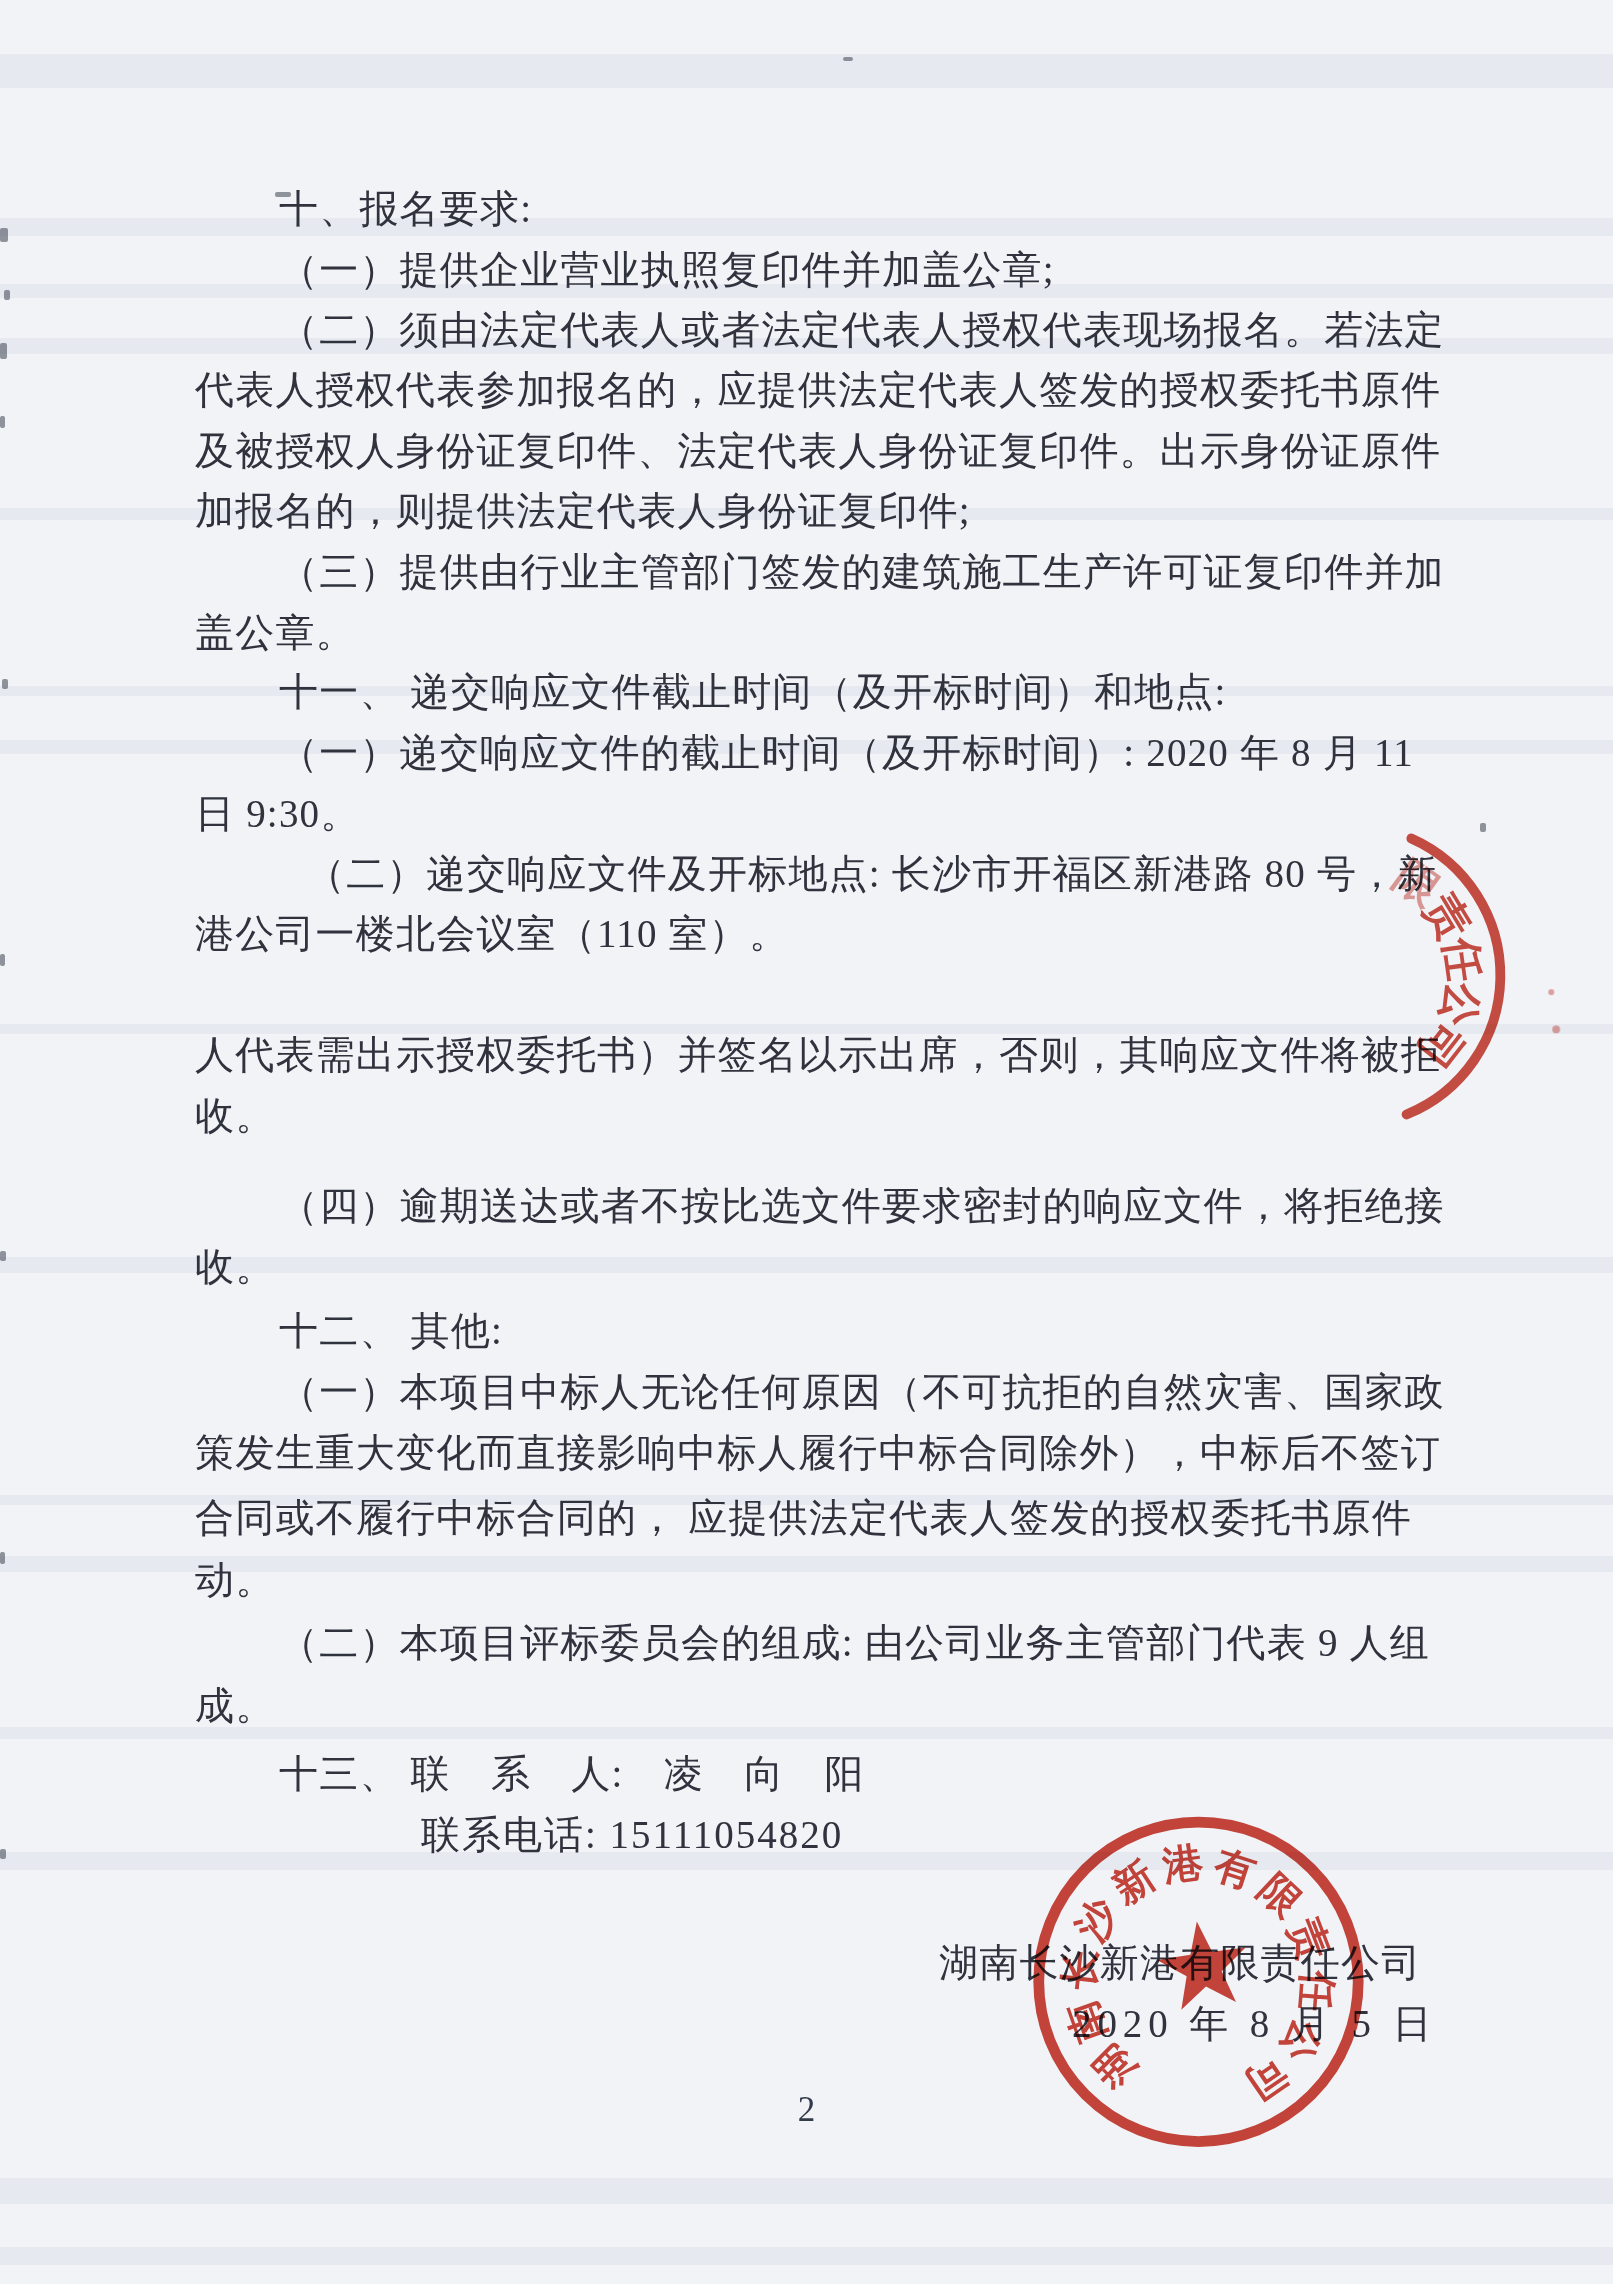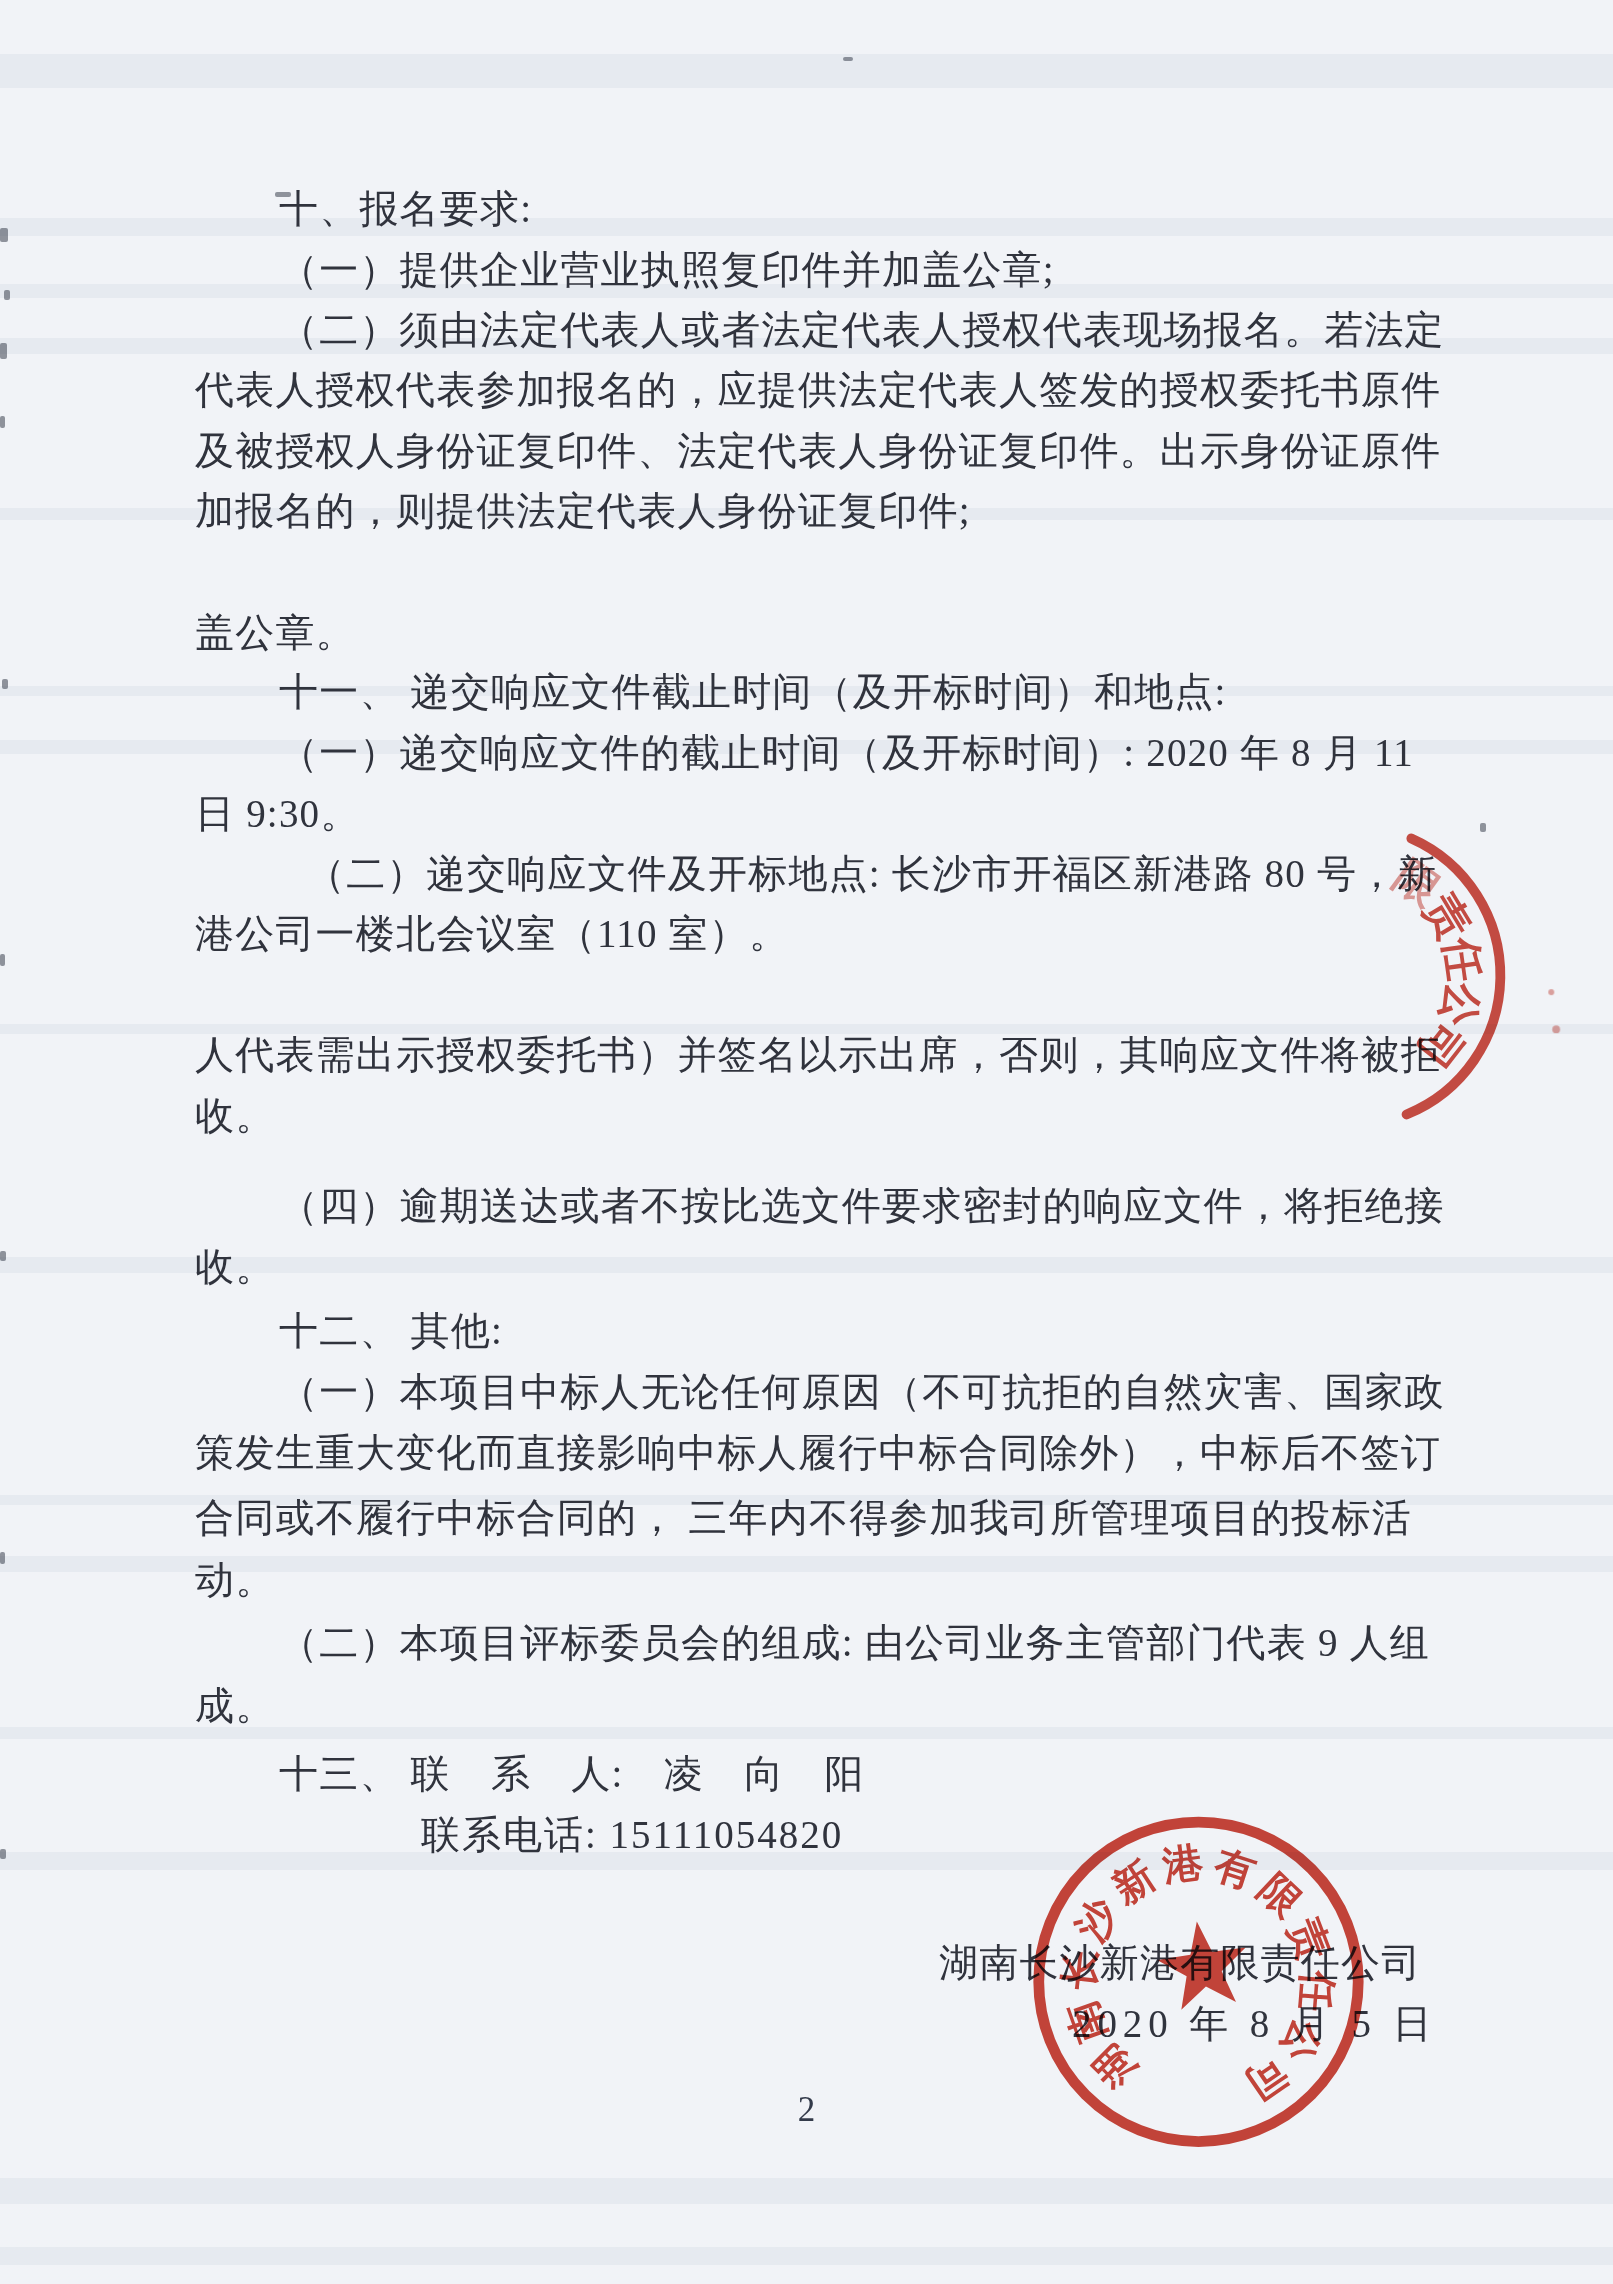--- a/index.html
+++ b/index.html
@@ -59,34 +59,35 @@
 <div class="speck" style="left:1480px;top:823px;width:5.9px;height:8.8px;"></div>
 <div class="speck" style="left:843px;top:57px;width:9.8px;height:3.9px;"></div>
 
 <div id="doc" style="color: rgb(48, 51, 61); font-family: Liberation Serif, serif;">
     <div class="line" style="left: 279px; top: 189px;">十、报名要求:</div>
     <div class="line" style="left: 279px; top: 250px;">（一）提供企业营业执照复印件并加盖公章;</div>
     <div class="line" style="left: 279px; top: 310px;">（二）须由法定代表人或者法定代表人授权代表现场报名。若法定</div>
     <div class="line" style="left: 195px; top: 370px;">代表人授权代表参加报名的，应提供法定代表人签发的授权委托书原件</div>
     <div class="line" style="left: 195px; top: 431px;">及被授权人身份证复印件、法定代表人身份证复印件。出示身份证原件</div>
     <div class="line" style="left: 195px; top: 491px;">加报名的，则提供法定代表人身份证复印件;</div>
+    <div class="line" style="left: 279px; top: 552px;">（三）提供由行业主管部门签发的建筑施工生产许可证复印件并加</div>
     <div class="line" style="left: 195px; top: 613px;">盖公章。</div>
     <div class="line" style="left: 279px; top: 672px;">十一、 递交响应文件截止时间（及开标时间）和地点:</div>
     <div class="line" style="left: 279px; top: 733px;">（一）递交响应文件的截止时间（及开标时间）: 2020 年 8 月 11</div>
     <div class="line" style="left: 195px; top: 794px;">日 9:30。</div>
     <div class="line" style="left: 279px; top: 854px; margin-left: 27px;">（二）递交响应文件及开标地点: 长沙市开福区新港路 80 号，新</div>
     <div class="line" style="left: 195px; top: 914px;">港公司一楼北会议室（110 室）。</div>
     <div class="line" style="left: 195px; top: 1035px;">人代表需出示授权委托书）并签名以示出席，否则，其响应文件将被拒</div>
     <div class="line" style="left: 195px; top: 1096px;">收。</div>
     <div class="line" style="left: 279px; top: 1186px;">（四）逾期送达或者不按比选文件要求密封的响应文件，将拒绝接</div>
     <div class="line" style="left: 195px; top: 1247px;">收。</div>
     <div class="line" style="left: 279px; top: 1311px;">十二、 其他:</div>
     <div class="line" style="left: 279px; top: 1372px;">（一）本项目中标人无论任何原因（不可抗拒的自然灾害、国家政</div>
     <div class="line" style="left: 195px; top: 1433px;">策发生重大变化而直接影响中标人履行中标合同除外），中标后不签订</div>
-    <div class="line" style="left: 195px; top: 1498px;">合同或不履行中标合同的， 三年内不得参加我司所管理项目的投标活</div>
+    <div class="line" style="left: 195px; top: 1498px;">合同或不履行中标合同的， 应提供法定代表人签发的授权委托书原件</div>
     <div class="line" style="left: 195px; top: 1560px;">动。</div>
     <div class="line" style="left: 279px; top: 1623px;">（二）本项目评标委员会的组成: 由公司业务主管部门代表 9 人组</div>
     <div class="line" style="left: 195px; top: 1686px;">成。</div>
     <div class="line" style="left: 279px; top: 1754px;">十三、 联　系　人:　凌　向　阳</div>
     <div class="line phone" style="left: 421px; top: 1815px;">联系电话: 15111054820</div>
     <div class="line" style="left: 939px; top: 1943px;">湖南长沙新港有限责任公司</div>
     <div class="line date" style="left: 1072px; top: 2004px;">2020 年 8 月 5 日</div>
   </div>
 <div id="page-number">2</div>
 

